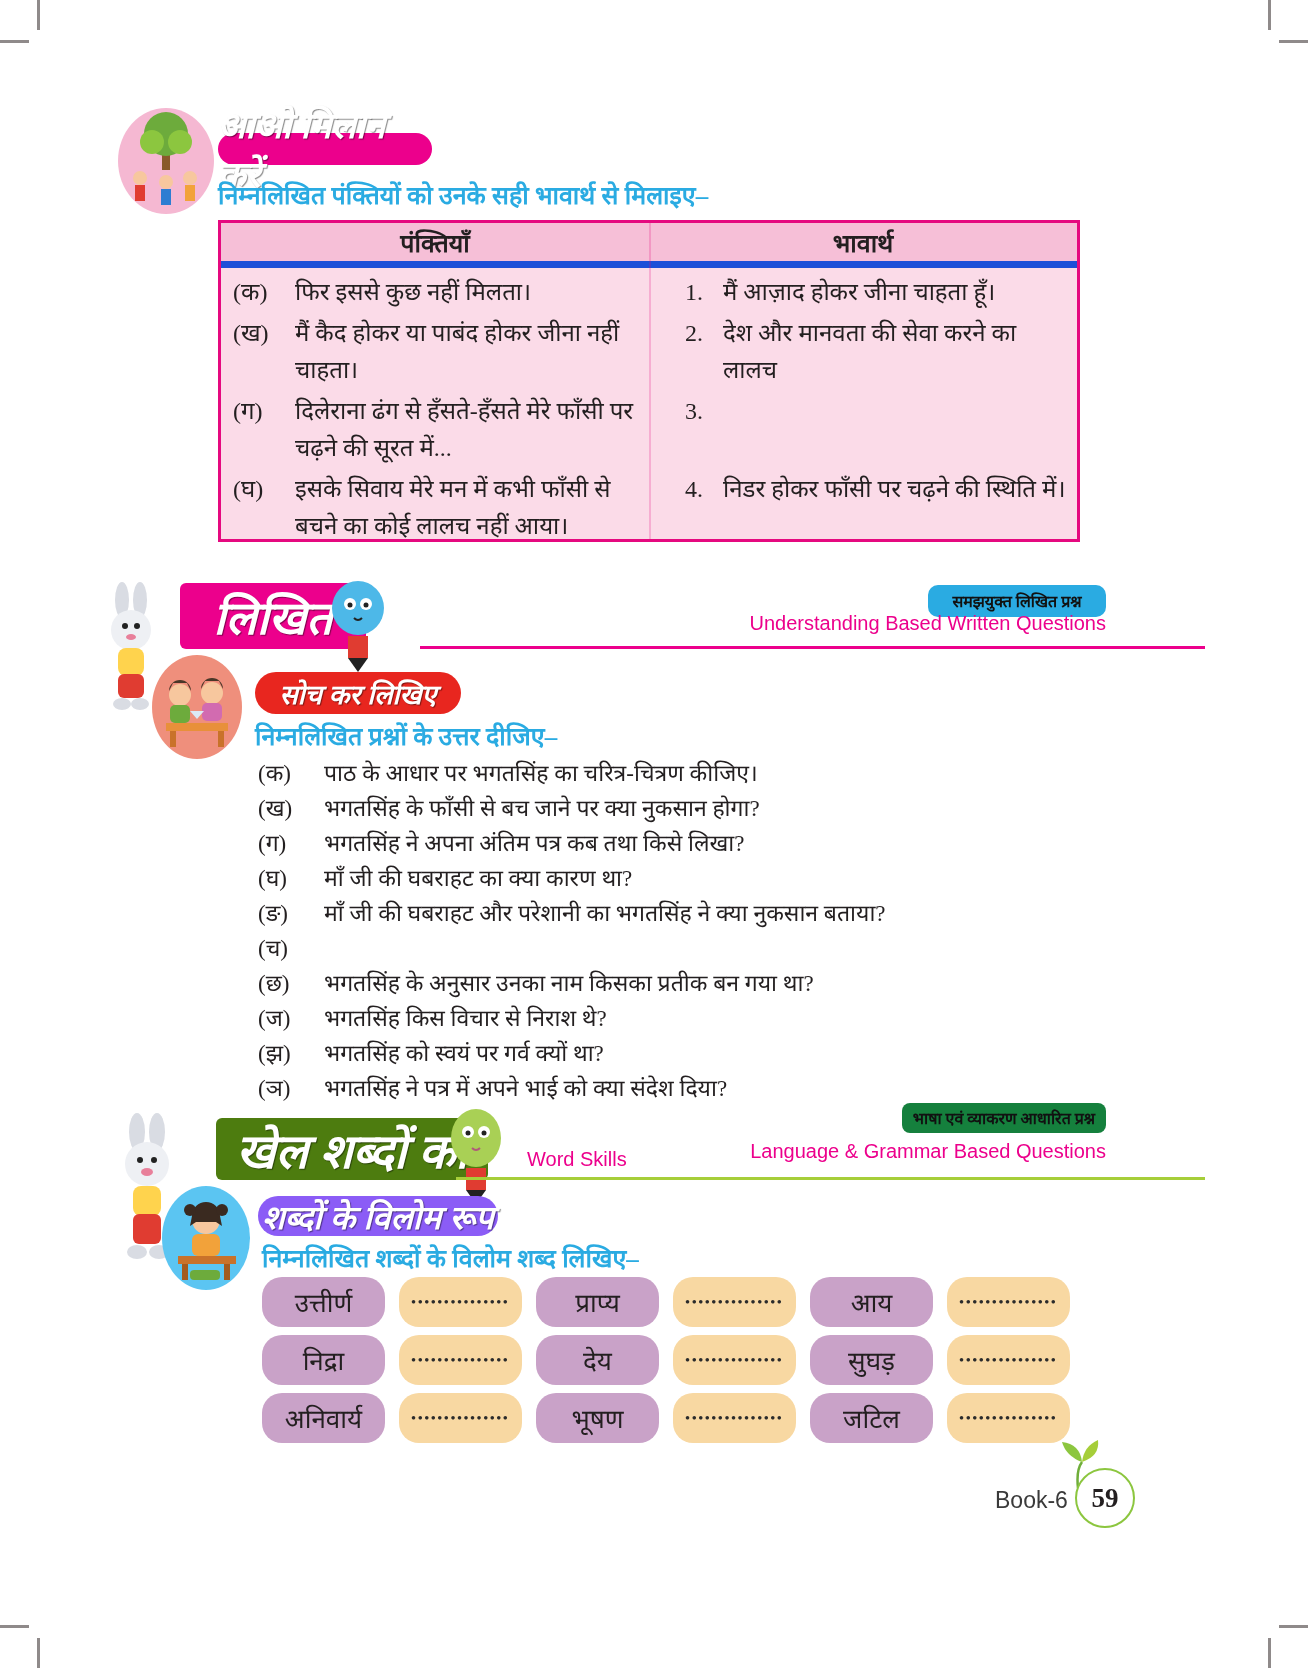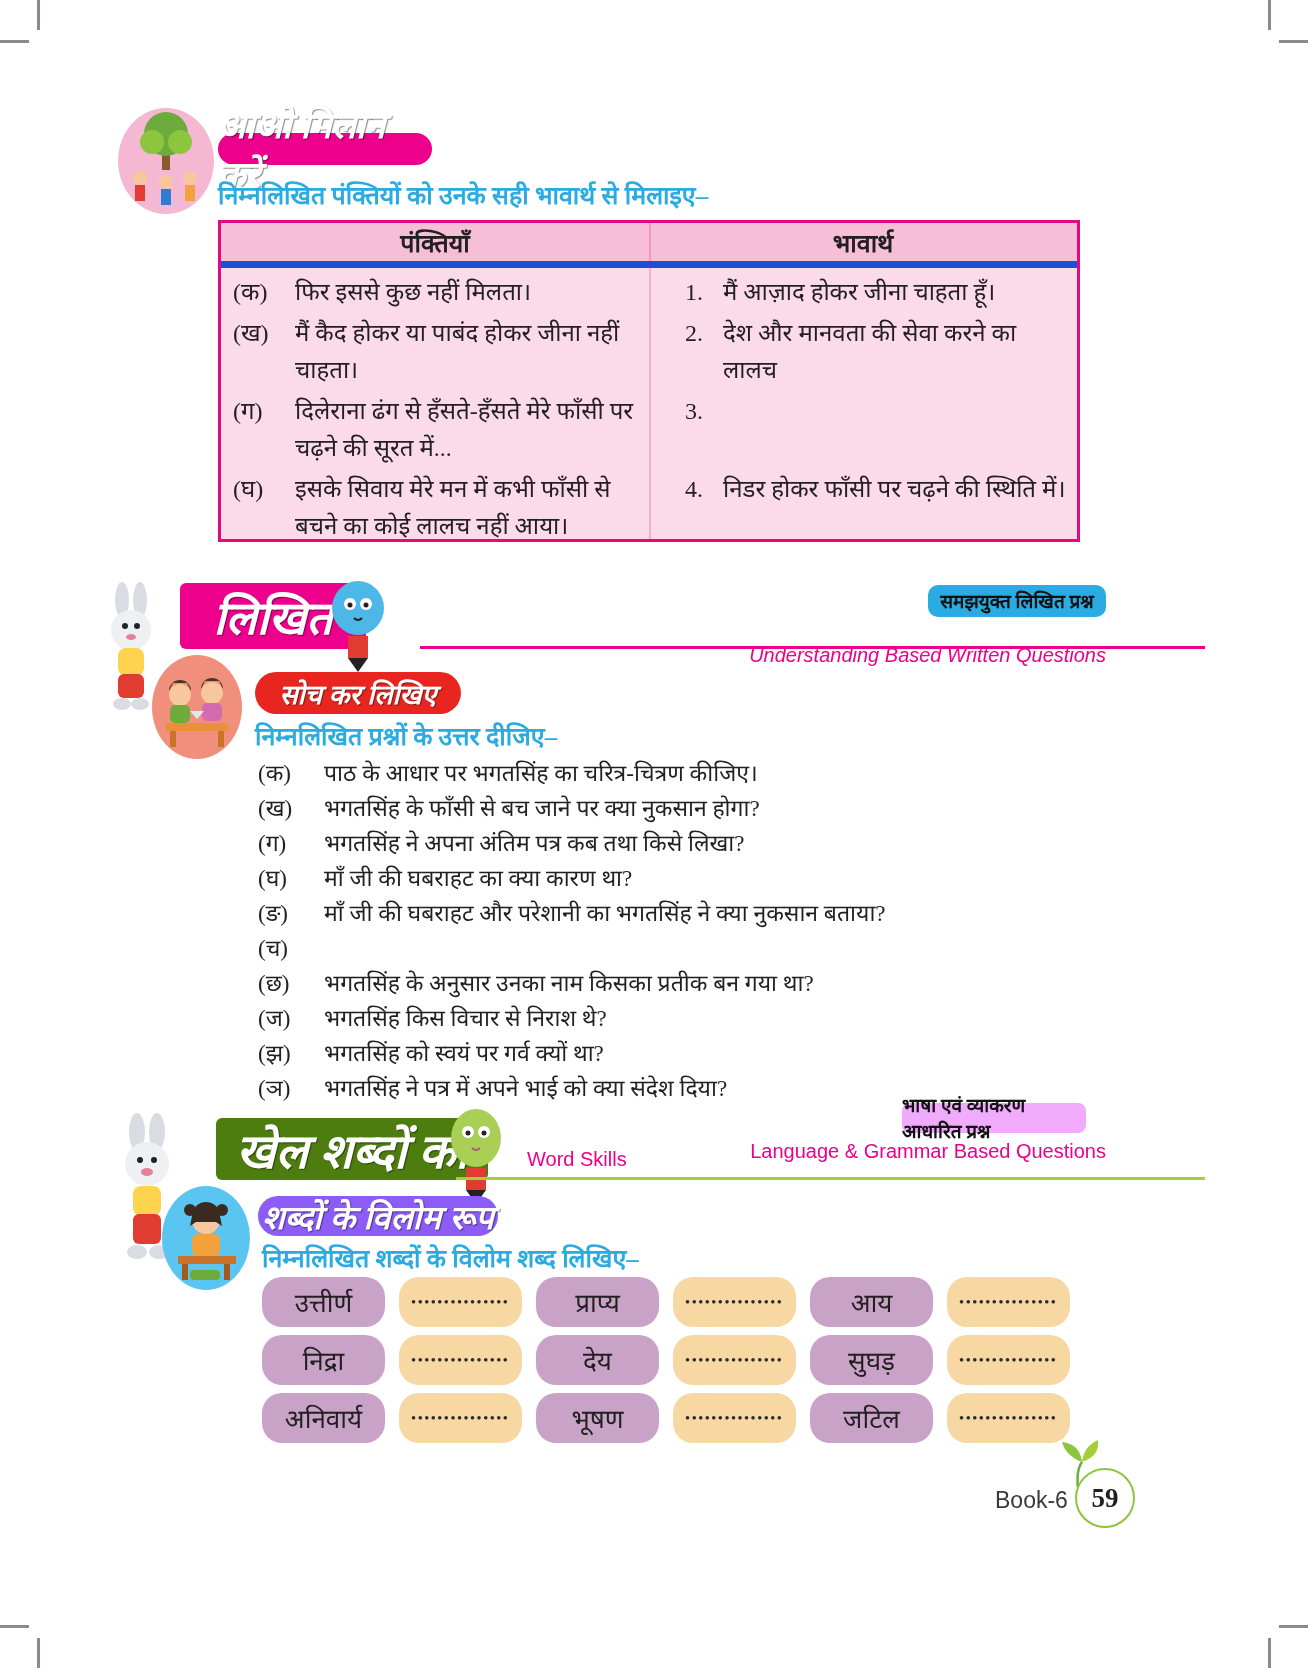--- a/index.html
+++ b/index.html
@@ -35,21 +35,21 @@
   .mnum{flex:0 0 26px;}
 
   
   .banner{position:absolute;color:#fff;font-weight:bold;font-style:italic;
       display:flex;align-items:center;justify-content:center;border-radius:6px;
       text-shadow:1px 1px 1px rgba(0,0,0,.45);
       font-family:"Liberation Serif", "DejaVu Sans", serif;margin-left:32px;}
   .rule{position:absolute;height:3px;}
 
   .side-badge{position:absolute;border-radius:10px;color:#111;font-weight:bold;
-      display:flex;align-items:center;justify-content:center;font-size:19px;
+      display:flex;align-items:center;justify-content:center;font-size:16px;
       font-family:"Liberation Serif", "DejaVu Sans", serif;}
   .caption-pink{position:absolute;color:#ec008c;font-size:20px;text-align:right;}
 
   
   .qlist{position:absolute;left:258px;top:756px;width:800px;list-style:none;margin:0;padding:0;}
   .qlist li{display:flex;gap:8px;font-size:23px;line-height:35px;
       font-family:"Liberation Serif", "DejaVu Sans", serif;}
   .qlabel{flex:0 0 58px;}
 
   
@@ -169,21 +169,21 @@
       <circle cx="36" cy="24" r="6" fill="#fff"></circle>
     <circle cx="20" cy="25" r="2.5" fill="#222"></circle>
       <circle cx="36" cy="25" r="2.5" fill="#222"></circle>
     <path d="M24 38 q4 4 8 0" stroke="#222" stroke-width="2" fill="none"></path>
     <rect x="18" y="56" width="20" height="22" fill="#e03c31"></rect>
     <polygon points="18,78 38,78 28,92" fill="#222"></polygon>
   </svg>
 </div>
 <div class="rule" style="left:420px;top:646px;width:785px;background:#ec008c;"></div>
 <div class="side-badge" style="left:928px;top:585px;width:178px;height:32px;background:#2aabe2;">समझयुक्त लिखित प्रश्न</div>
-<div class="caption-pink" style="left:700px;top:644px;width:406px;font-style:italic;">Understanding Based Written Questions</div>
+<div class="caption-pink" style="left:700px;top:612px;width:406px;">Understanding Based Written Questions</div>
 
 <div class="abs" style="left:150px;top:653px;">
   <svg width="94" height="108" viewBox="0 0 94 108">
     <ellipse cx="47" cy="54" rx="45" ry="52" fill="#ef8f7c"></ellipse>
     <circle cx="30" cy="42" r="11" fill="#f7c79e"></circle>
       <path d="M19 38 a11 11 0 0 1 22 0 l-4 -8 -14 0 z" fill="#4a3728"></path>
     <rect x="20" y="52" width="20" height="18" rx="5" fill="#6dab3c"></rect>
     <circle cx="62" cy="40" r="11" fill="#f7c79e"></circle>
       <path d="M51 36 a11 11 0 0 1 22 0 l-4 -8 -14 0 z" fill="#4a3728"></path>
     <rect x="52" y="50" width="20" height="18" rx="5" fill="#d26bb0"></rect>
@@ -260,21 +260,21 @@
       <circle cx="36" cy="24" r="6" fill="#fff"></circle>
     <circle cx="20" cy="25" r="2.5" fill="#222"></circle>
       <circle cx="36" cy="25" r="2.5" fill="#222"></circle>
     <path d="M24 40 q4 4 8 0" stroke="#b05a7a" stroke-width="2" fill="none"></path>
     <rect x="18" y="60" width="20" height="22" fill="#e03c31"></rect>
     <polygon points="18,82 38,82 28,96" fill="#222"></polygon>
   </svg>
 </div>
 <div class="caption-pink" style="left:527px;top:1148px;width:200px;text-align:left;">Word Skills</div>
 <div class="rule" style="left:456px;top:1177px;width:749px;background:#a6ce39;"></div>
-<div class="side-badge" style="left:902px;top:1103px;width:184px;height:30px;background:#f0abfc;border-radius:8px;">भाषा एवं व्याकरण आधारित प्रश्न</div>
+<div class="side-badge" style="left:902px;top:1103px;width:204px;height:30px;background:#15803d;border-radius:8px;">भाषा एवं व्याकरण आधारित प्रश्न</div>
 <div class="caption-pink" style="left:700px;top:1140px;width:406px;">Language &amp; Grammar Based Questions</div>
 
 <div class="abs" style="left:160px;top:1184px;">
   <svg width="92" height="108" viewBox="0 0 92 108">
     <ellipse cx="46" cy="54" rx="44" ry="52" fill="#5bc5f2"></ellipse>
     <circle cx="46" cy="36" r="14" fill="#f7c79e"></circle>
     <path d="M32 32 a14 14 0 0 1 28 0 l2 10 -6 -4 -20 0 -6 4 z" fill="#3a2a20"></path>
     <circle cx="30" cy="26" r="6" fill="#3a2a20"></circle>
       <circle cx="62" cy="26" r="6" fill="#3a2a20"></circle>
     <rect x="32" y="50" width="28" height="22" rx="6" fill="#f2a23a"></rect>

